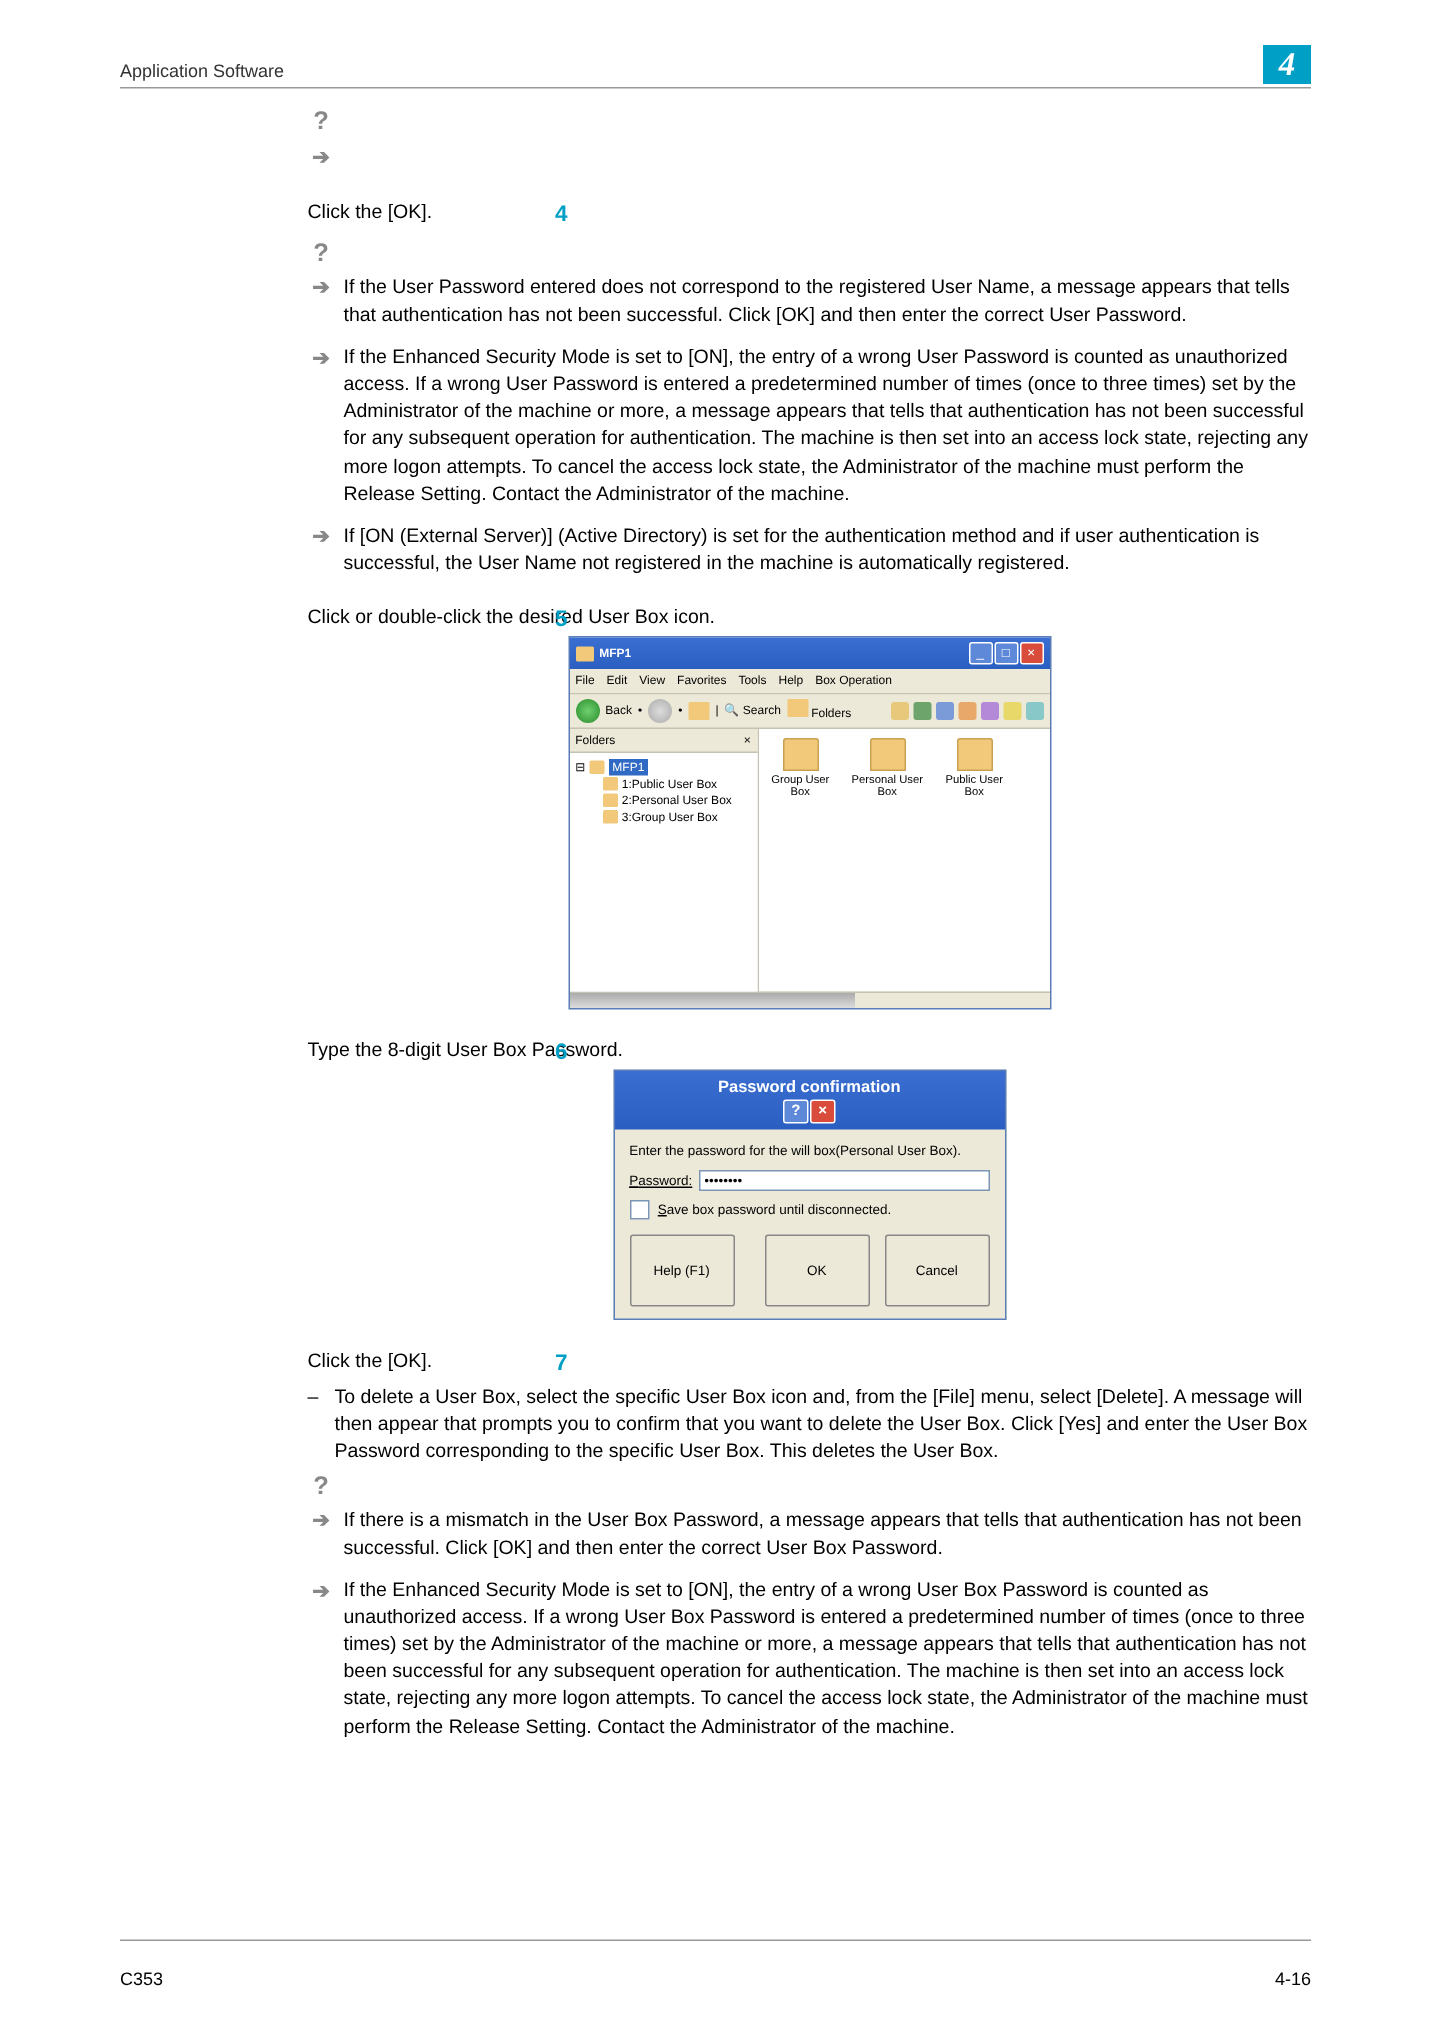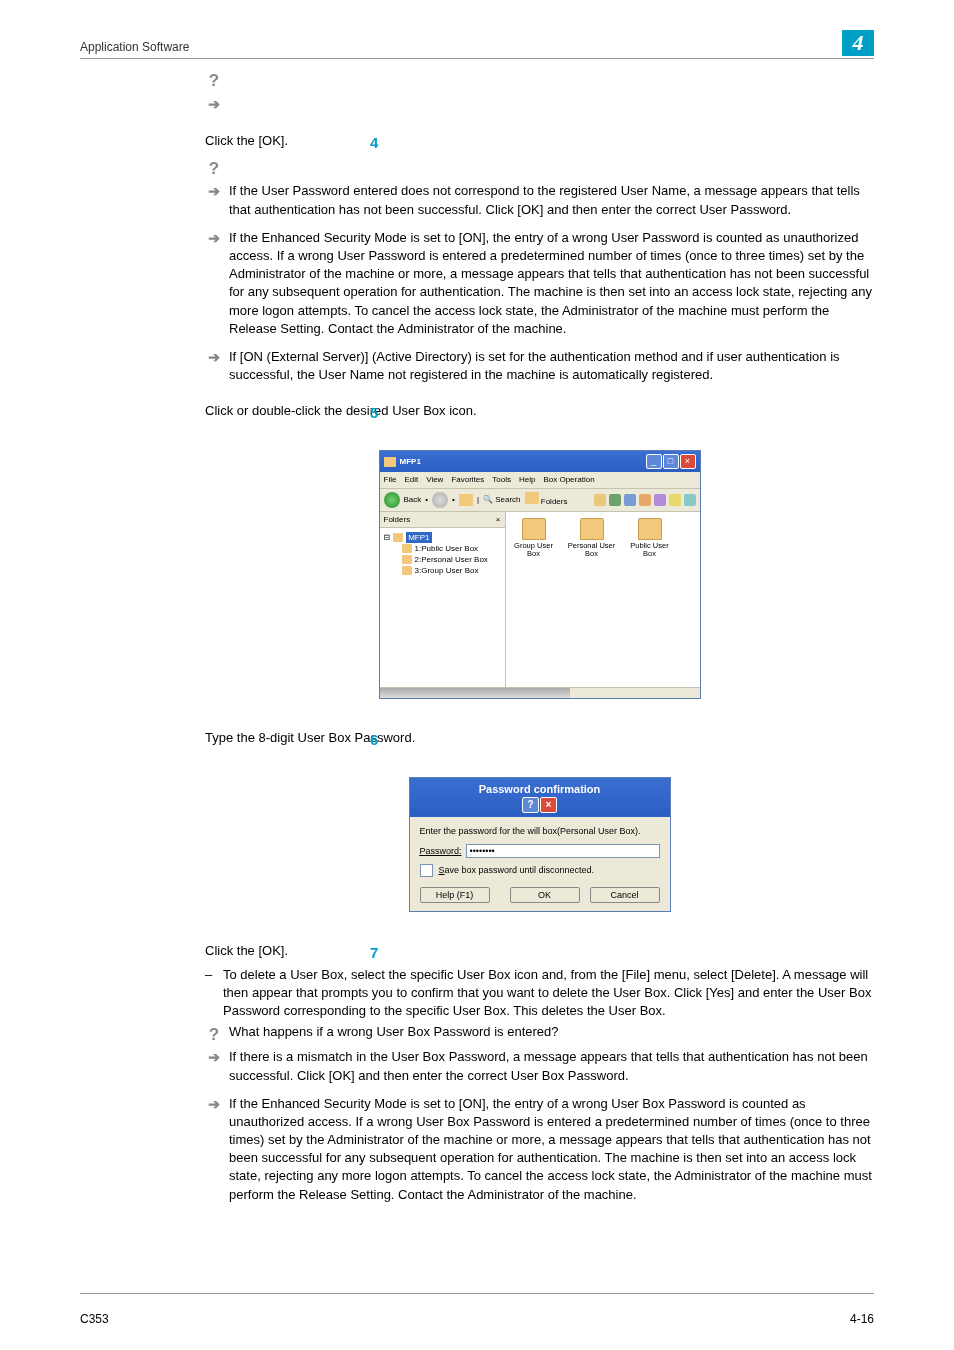--- a/index.html
+++ b/index.html
@@ -85,21 +85,21 @@
   }
   .dash {
     width: 12px;
     display: inline-block;
   }
   .indentblock {
     margin-top: 6px;
   }
   .figure {
     text-align: center;
-    margin: 30px 0;
+    margin: 4px 0;
   }
   .win-explorer {
     width: 320px;
     border: 1px solid #5a7db8;
     margin: 0 auto;
     font-size: 8px;
     font-family: Tahoma, Arial, sans-serif;
     background: #fff;
     text-align: left;
   }
@@ -327,21 +327,21 @@
     display:inline-block;
   }
   .dlg-btns {
     display: flex;
     gap: 10px;
   }
   .dlg-btns button {
     flex: 0 0 auto;
     width: 70px;
     font-size: 9px;
-    padding: 2px 0;
+    padding: 18px 0;
     border: 1px solid #888;
     background: #ece9d8;
     border-radius: 2px;
   }
   .footer {
     position: absolute;
     bottom: 22px;
     left: 80px;
     right: 80px;
     border-top: 1px solid #999;
@@ -519,21 +519,20 @@
     <div class="steprow">
       <span class="stepnum">7</span>
       <span class="steptext">Click the [OK].</span>
       <div class="indentblock">
         <div class="sub">
           <span class="dash">–</span>
           <span class="t">To delete a User Box, select the specific User Box icon and, from the [File] menu, select [Delete]. A message will then appear that prompts you to confirm that you want to delete the User Box. Click [Yes] and enter the User Box Password corresponding to the specific User Box. This deletes the User Box.</span>
         </div>
         <div class="sub">
           <span class="qmark">?</span>
-          <span class="t">What happens if a wrong User Box Password is entered?</span>
         </div>
         <div class="sub">
           <span class="arrow">➔</span>
           <span class="t">If there is a mismatch in the User Box Password, a message appears that tells that authentication has not been successful. Click [OK] and then enter the correct User Box Password.</span>
         </div>
         <div class="sub" style="margin-top:10px">
           <span class="arrow">➔</span>
           <span class="t">If the Enhanced Security Mode is set to [ON], the entry of a wrong User Box Password is counted as unauthorized access. If a wrong User Box Password is entered a predetermined number of times (once to three times) set by the Administrator of the machine or more, a message appears that tells that authentication has not been successful for any subsequent operation for authentication. The machine is then set into an access lock state, rejecting any more logon attempts. To cancel the access lock state, the Administrator of the machine must perform the Release Setting. Contact the Administrator of the machine.</span>
         </div>
       </div>

